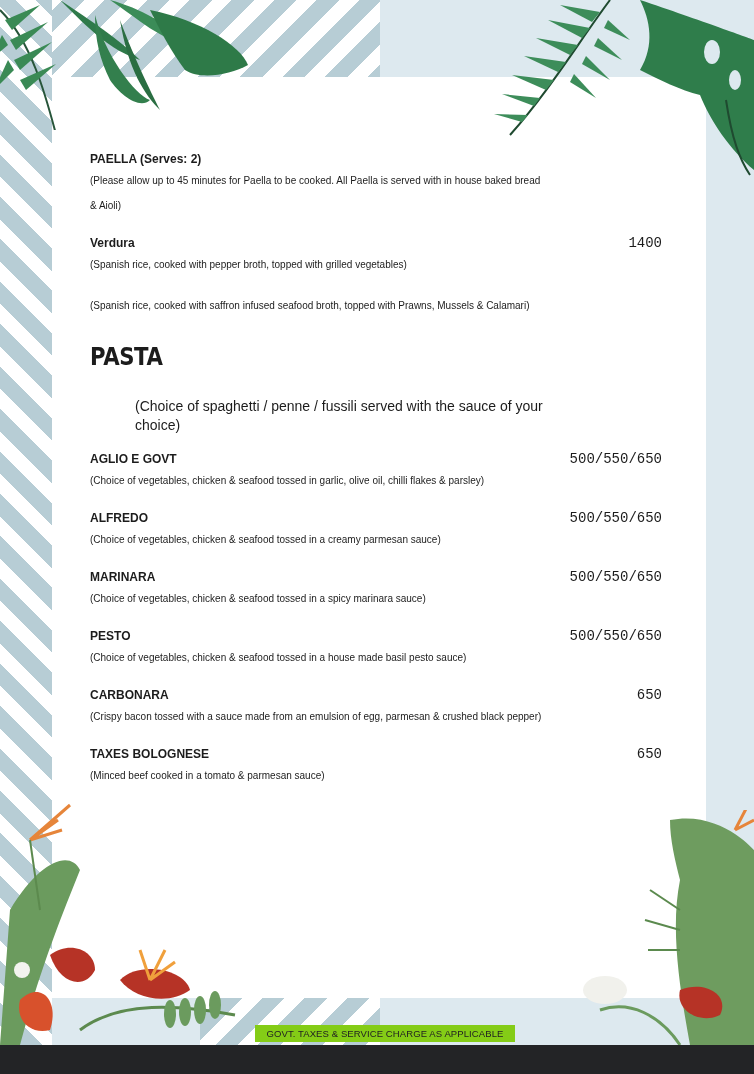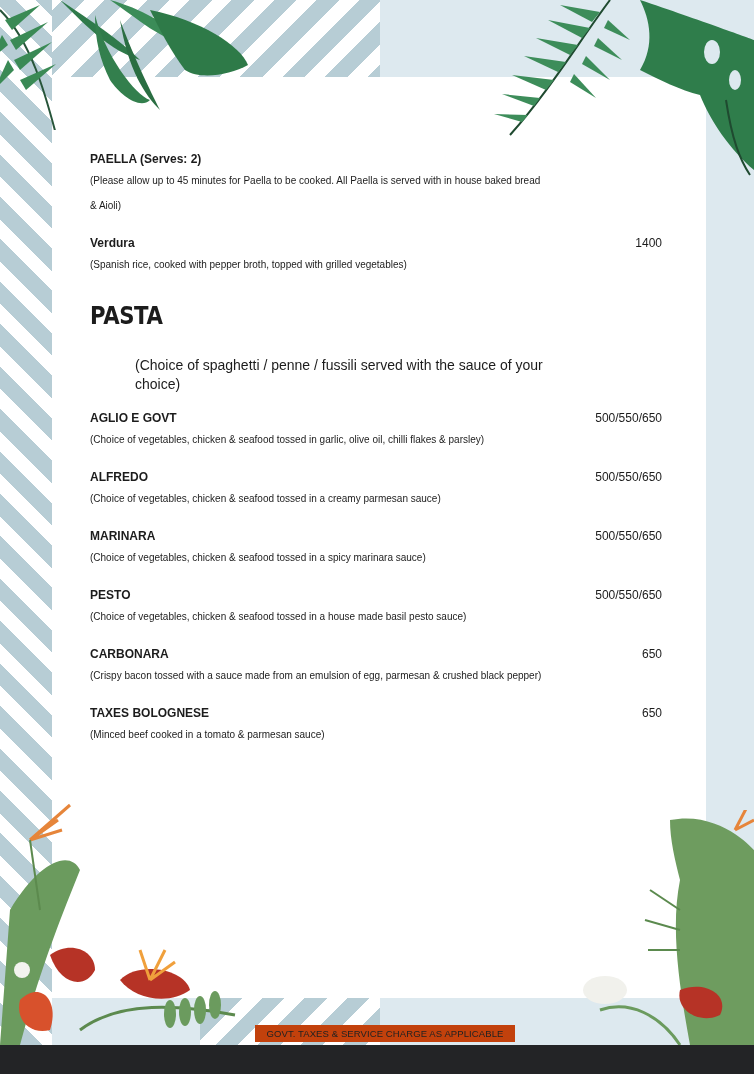--- a/index.html
+++ b/index.html
@@ -33,31 +33,31 @@
     background: #232426;
   }
   
   .leaf { position: absolute; }
   .content {
     position: absolute; left: 90px; top: 150px; width: 572px;
   }
   .item { position: relative; margin-bottom: 16px; }
   .item-head { display: flex; justify-content: space-between; align-items: baseline; }
   .item-name { font-weight: bold; font-size: 12px; line-height: 18px; }
-  .item-price { font-size: 12px; line-height: 18px; text-align: left; white-space: nowrap; }
+  .item-price { font-size: 14px; line-height: 18px; text-align: left; white-space: nowrap; font-family: Liberation Mono, monospace; }
   .item-desc { font-size: 10px; line-height: 25px; width: 455px; }
   .section-title {
     font-family: "DejaVu Sans", sans-serif; font-weight: bold;
     font-size: 25px; letter-spacing: -0.5px; margin: 24px 0 26px 0;
     transform: scaleX(0.85); transform-origin: left center;
   }
   .section-note { font-size: 14px; line-height: 18.5px; width: 455px; margin-bottom: 16px; margin-left: 45px; }
   .footer-note {
     position: absolute; left: 255px; top: 1025px; width: 260px; height: 17px;
-    background: #c2410c; font-size: 9.5px; line-height: 17px; text-align: center;
+    background: #84cc16; font-size: 9.5px; line-height: 17px; text-align: center;
     color: #222; letter-spacing: 0.1px;
   }
 </style>
 </head>
 <body>
 
 <div class="chevron-top"></div>
 <div class="chevron-left"></div>
 <div class="chevron-bottom"></div>
 
@@ -144,20 +144,21 @@
 
     <div class="item">
       <div class="item-head">
         <div class="item-name">Verdura</div>
         <div class="item-price">1400</div>
       </div>
       <div class="item-desc">(Spanish rice, cooked with pepper broth, topped with grilled vegetables)</div>
     </div>
 
     <div class="item">
+      <div class="item-desc">(Spanish rice, cooked with saffron infused seafood broth, topped with Prawns, Mussels &amp; Calamari)</div>
     </div>
   </section>
 
   <section>
     <div class="section-title">PASTA</div>
     <div class="section-note">(Choice of spaghetti / penne / fussili served with the sauce of your choice)</div>
 
     <div class="item">
       <div class="item-head">
         <div class="item-name">AGLIO E GOVT</div>

